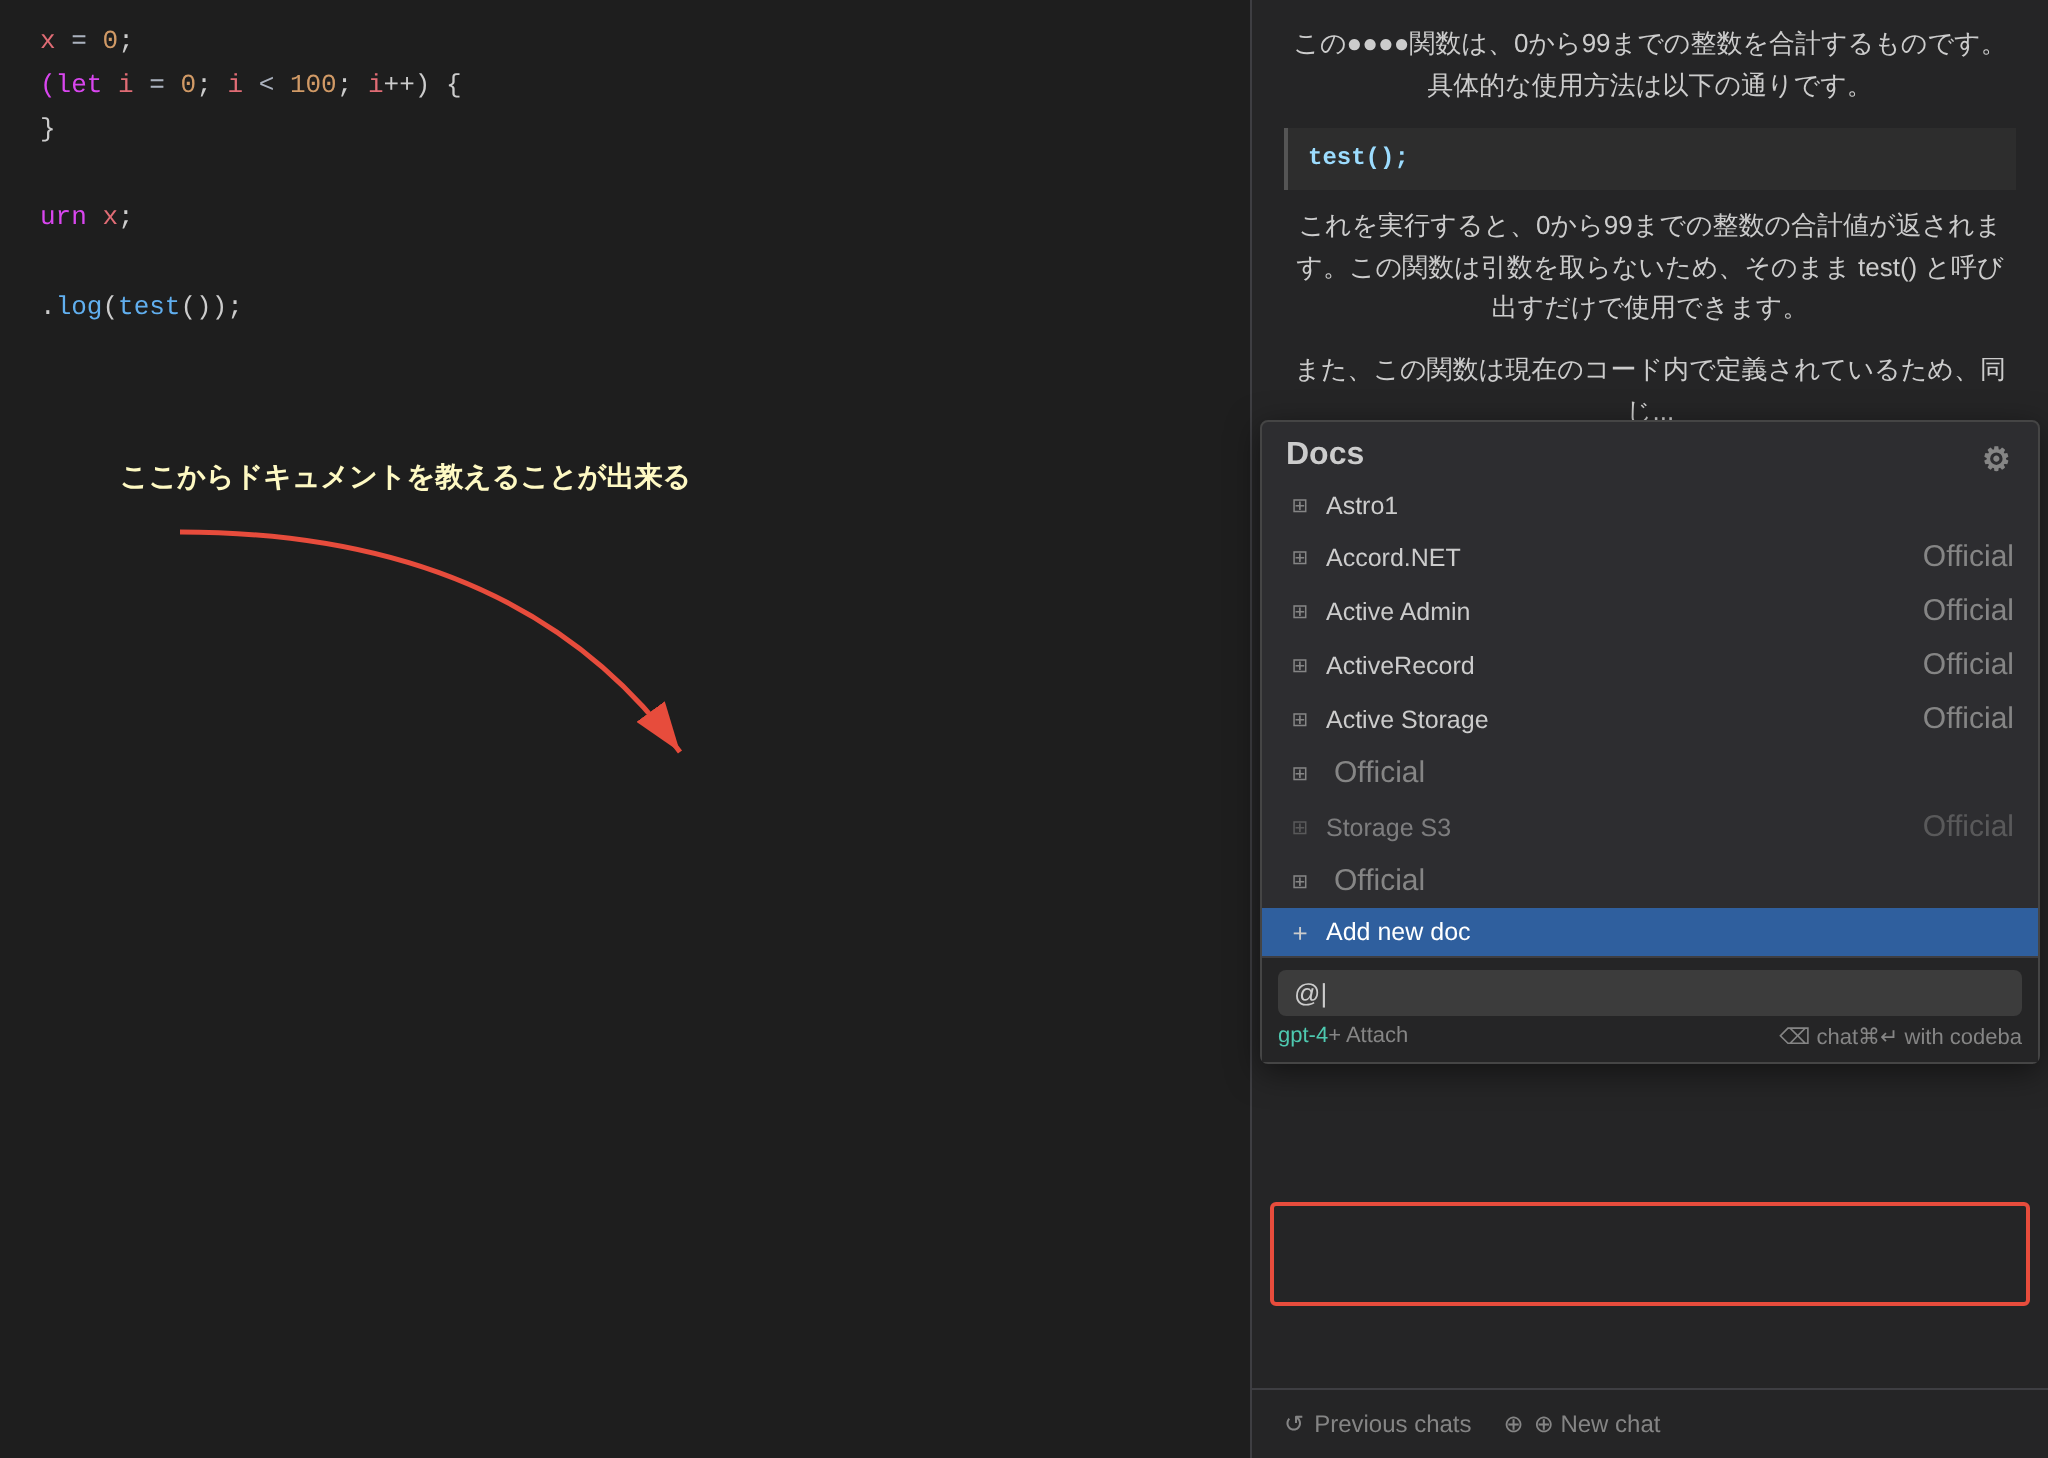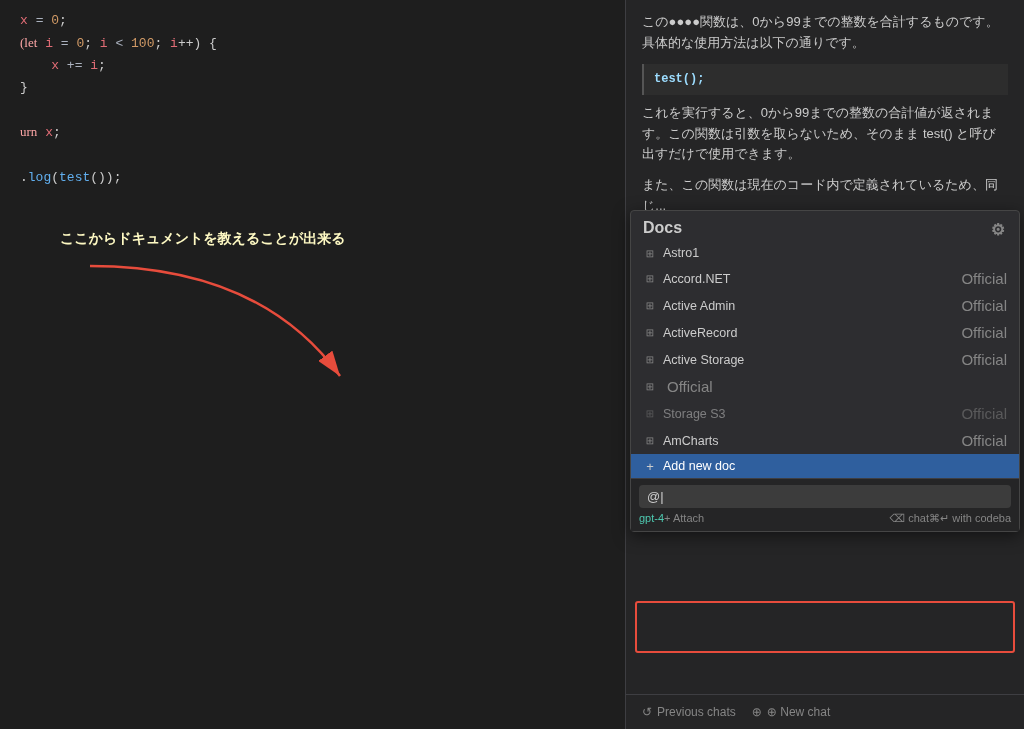--- a/index.html
+++ b/index.html
@@ -24,21 +24,21 @@
 
     .code-content {
       padding: 10px 20px;
       font-family: 'Courier New', monospace;
       font-size: 13px;
       line-height: 1.7;
       color: #ccc;
     }
 
     .code-line { display: block; white-space: pre; }
-    .kw { color: #fca5a5; font-family: Liberation Serif, serif; }
+    .kw { color: #d946ef; }
     .var { color: #e06c75; }
     .num { color: #d19a66; }
     .fn { color: #61afef; }
     .op { color: #abb2bf; }
 
     .arrow-container {
       position: absolute;
       top: 230px;
       left: 60px;
       pointer-events: none;
@@ -59,20 +59,21 @@
       flex: 1;
       overflow: hidden;
       padding: 12px 16px;
       font-size: 13px;
       color: #cccccc;
       line-height: 1.6;
     }
 
     .chat-text-block {
       margin-bottom: 10px;
+      text-align: center;
     }
 
     .code-block-inline {
       background: #2d2d2d;
       border-left: 2px solid #555;
       padding: 6px 10px;
       margin: 8px 0;
       font-family: 'Courier New', monospace;
       font-size: 12px;
       color: #9cdcfe;
@@ -234,21 +235,20 @@
     ::-webkit-scrollbar-track { background: transparent; }
     ::-webkit-scrollbar-thumb { background: #555; border-radius: 2px; }
   </style>
 </head>
 <body>
 
 <div class="code-panel">
   <div class="code-content">
     <span class="code-line"><span class="var">x</span> <span class="op">=</span> <span class="num">0</span>;</span>
     <span class="code-line"><span class="kw">(let</span> <span class="var">i</span> <span class="op">=</span> <span class="num">0</span>; <span class="var">i</span> <span class="op">&lt;</span> <span class="num">100</span>; <span class="var">i</span>++) {</span>
-    <span class="code-line">    <span class="var">x</span> <span class="op">+=</span> <span class="var">i</span>;</span>
     <span class="code-line">}</span>
     <span class="code-line">&nbsp;</span>
     <span class="code-line"><span class="kw">urn</span> <span class="var">x</span>;</span>
     <span class="code-line">&nbsp;</span>
     <span class="code-line">.<span class="fn">log</span>(<span class="fn">test</span>());</span>
   </div>
 
   <div class="arrow-container">
     <div style="color:#fef9c3; font-size:14px; font-weight:bold; margin-bottom:8px; font-family:'Hiragino Sans', 'Yu Gothic', sans-serif;">ここからドキュメントを教えることが出来る</div>
     <svg width="340" height="150" viewBox="0 0 340 150">
@@ -305,21 +305,20 @@
       <span class="item-icon">⊞</span>
       <span class="item-badge">Official</span>
     </div>
     <div class="docs-item faded">
       <span class="item-icon">⊞</span>
       <span class="item-label">Storage S3</span>
       <span class="item-badge">Official</span>
     </div>
     <div class="docs-item">
       <span class="item-icon">⊞</span>
-      <span class="item-label">AmCharts</span>
       <span class="item-badge">Official</span>
     </div>
     <div class="docs-item highlighted">
       <span class="item-icon plus-icon">+</span>
       <span class="item-label">Add new doc</span>
     </div>
 
     <div class="highlight-box"></div>
 
     <div class="chat-input-area" style="border-top:1px solid #3e3e42; padding: 6px 8px;">

